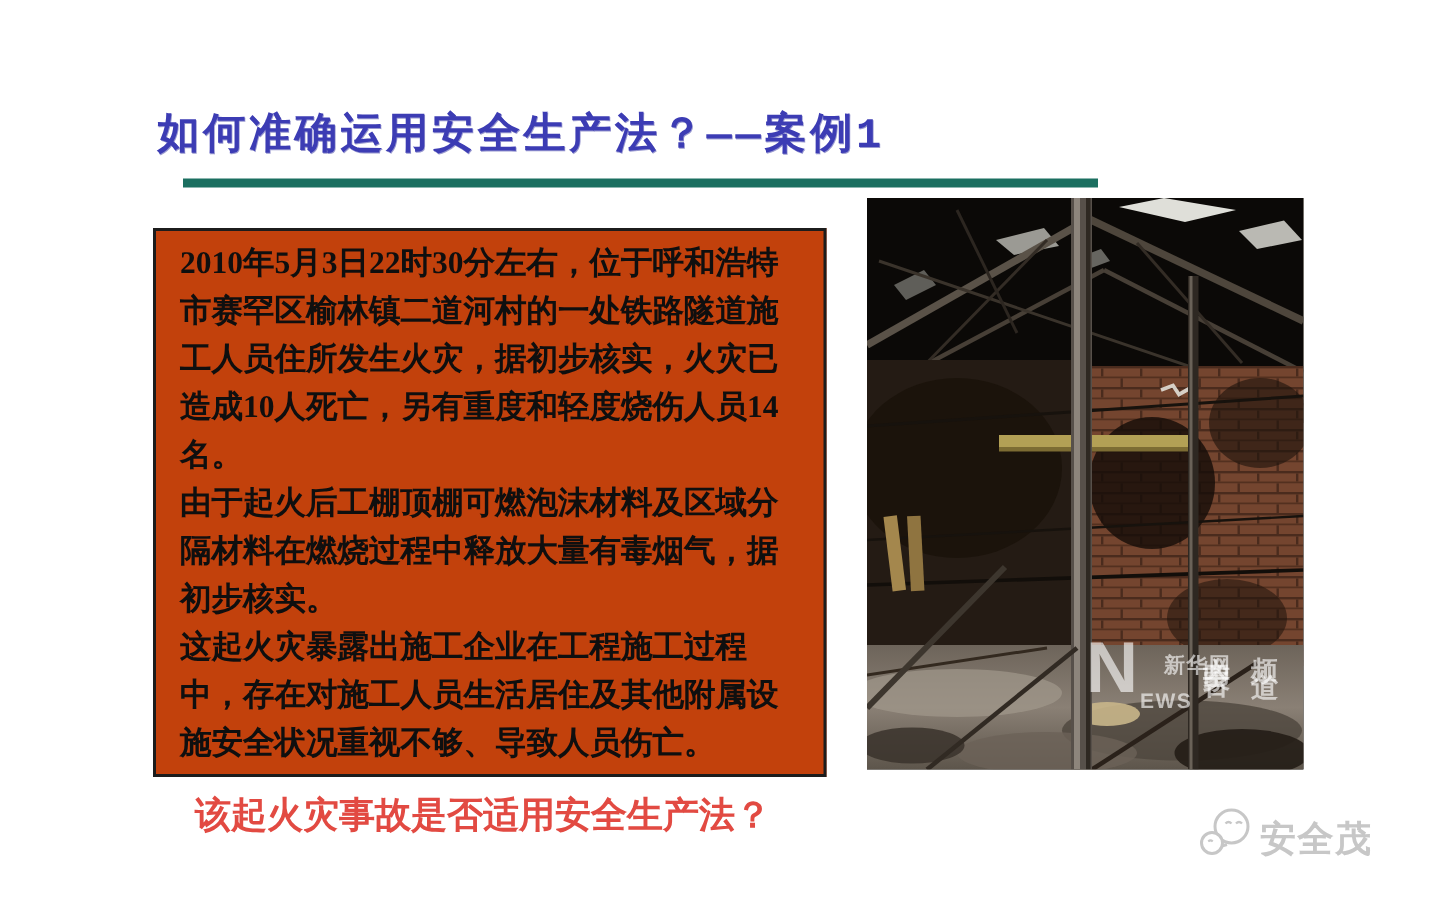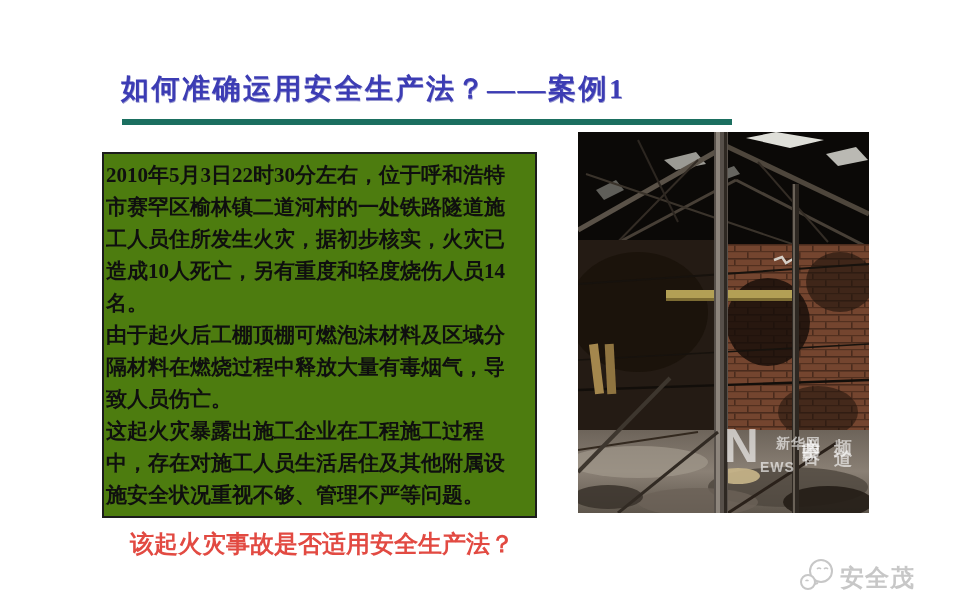--- a/index.html
+++ b/index.html
@@ -1,33 +1,33 @@
 <!DOCTYPE html>
 <html><head>
 <meta charset="utf-8">
 <style>
   html,body{margin:0;padding:0;background:#ffffff;}
   .slide{
     position:relative;width:960px;height:601px;background:#ffffff;
     overflow:hidden;font-family:"Liberation Sans","DejaVu Sans",sans-serif;
   }
   .slide-title{
-    position:absolute;left:121px;top:70px;margin:0;
+    position:absolute;left:105px;top:70px;margin:0;
     font-size:28px;font-weight:bold;letter-spacing:2.5px;
-    color:#3c3cb4;font-family:Liberation Serif, serif;
+    color:#3c3cb4;font-family:Liberation Mono, monospace;
     text-shadow:0.5px 0.5px 0 #9a9ad0;white-space:nowrap;
   }
   .title-underline{
     position:absolute;left:122px;top:119px;width:610px;height:6px;
     background:#1b6f60;
   }
   .case-box{
     position:absolute;left:102px;top:152px;width:419px;height:352px;
-    border:2px solid #1c1c1c;background:#4d7c0f;
-    padding:5px 10px 5px 2px;
+    border:2px solid #1c1c1c;background:#c2410c;
+    padding:5px 10px 5px 16px;
     font-family:"Liberation Serif","DejaVu Serif",serif;
     font-weight:bold;color:#0f0f0f;
     font-size:21px;line-height:32px;
   }
   .case-box p{margin:0;}
   .photo{
     position:absolute;left:578px;top:132px;width:291px;height:381px;
     margin:0;background:#231c16;overflow:hidden;
   }
   .photo svg{display:block;}
@@ -43,36 +43,35 @@
   .questions{
     position:absolute;left:114px;top:528px;
     color:#e24a42;font-weight:bold;font-size:24px;line-height:31px;
     font-family:"Liberation Sans","DejaVu Sans",sans-serif;white-space:nowrap;
   }
   .questions div{margin:0 0 2px 16px;}
   .brand{
     position:absolute;left:798px;top:538px;display:flex;align-items:center;
     color:#c7c7c7;font-size:24px;font-weight:bold;letter-spacing:1px;
     font-family:"Liberation Sans","DejaVu Sans",sans-serif;
-    margin-top:20px;
   }
   .brand .bubble-icon{margin-right:4px;display:inline-block;}
 </style>
 </head>
 <body>
 
 <div class="slide">
 
   <h1 class="slide-title">如何准确运用安全生产法？——案例1</h1>
   <div class="title-underline"></div>
 
   <div class="case-box">
     <p>2010年5月3日22时30分左右，位于呼和浩特市赛罕区榆林镇二道河村的一处铁路隧道施工人员住所发生火灾，据初步核实，火灾已造成10人死亡，另有重度和轻度烧伤人员14名。</p>
-    <p>由于起火后工棚顶棚可燃泡沫材料及区域分隔材料在燃烧过程中释放大量有毒烟气，导致人员伤亡。</p>
-    <p>这起火灾暴露出施工企业在工程施工过程中，存在对施工人员生活居住及其他附属设施安全状况重视不够、管理不严等问题。</p>
+    <p>由于起火后工棚顶棚可燃泡沫材料及区域分隔材料在燃烧过程中释放大量有毒烟气，据初步核实。</p>
+    <p>这起火灾暴露出施工企业在工程施工过程中，存在对施工人员生活居住及其他附属设施安全状况重视不够、导致人员伤亡。</p>
   </div>
 
   <figure class="photo">
     <svg width="291" height="381" viewBox="0 0 291 381" xmlns="http://www.w3.org/2000/svg">
       <defs>
         <pattern id="bricks" width="26" height="14" patternUnits="userSpaceOnUse">
           <rect width="26" height="14" fill="#74452f"></rect>
           <rect width="26" height="1.6" fill="#4a2b1d"></rect>
           <rect y="7" width="26" height="1.2" fill="#53301f"></rect>
           <rect y="1.6" width="1.6" height="5.4" fill="#4a2b1d"></rect>

